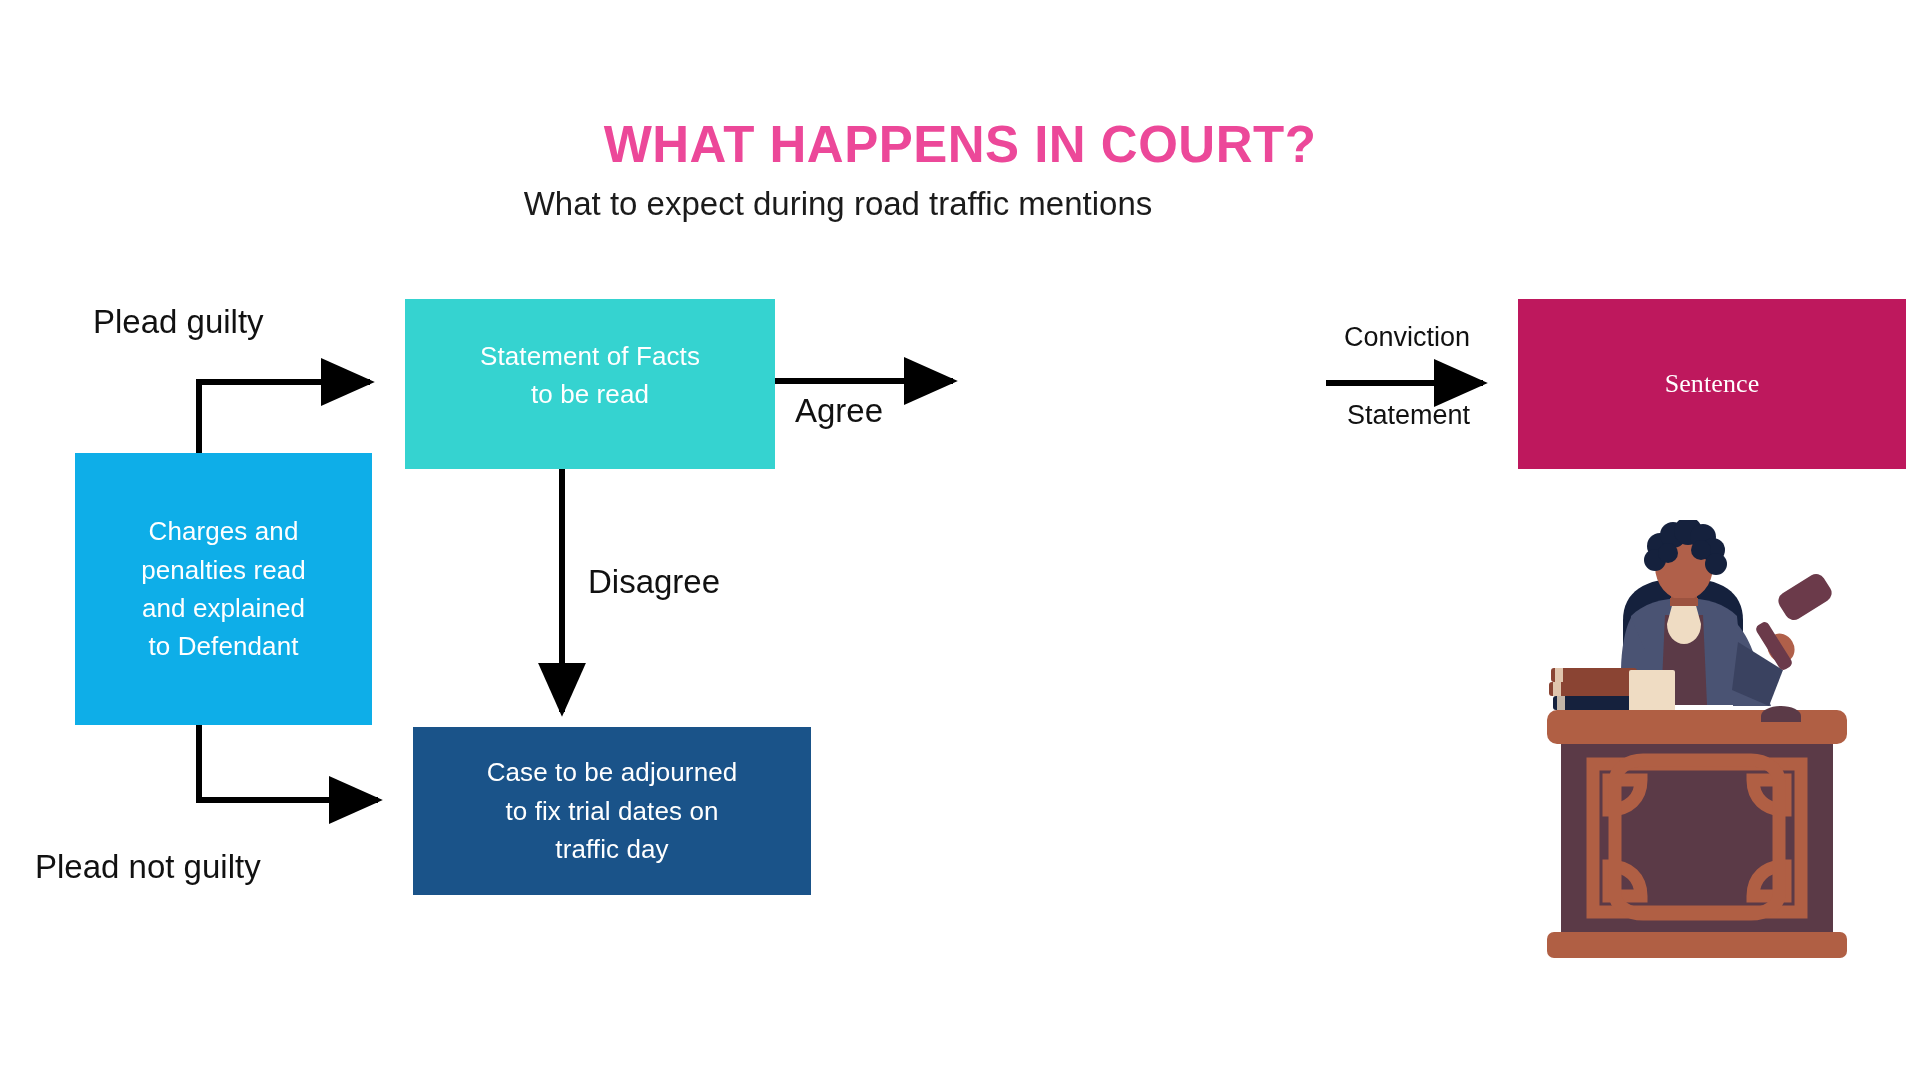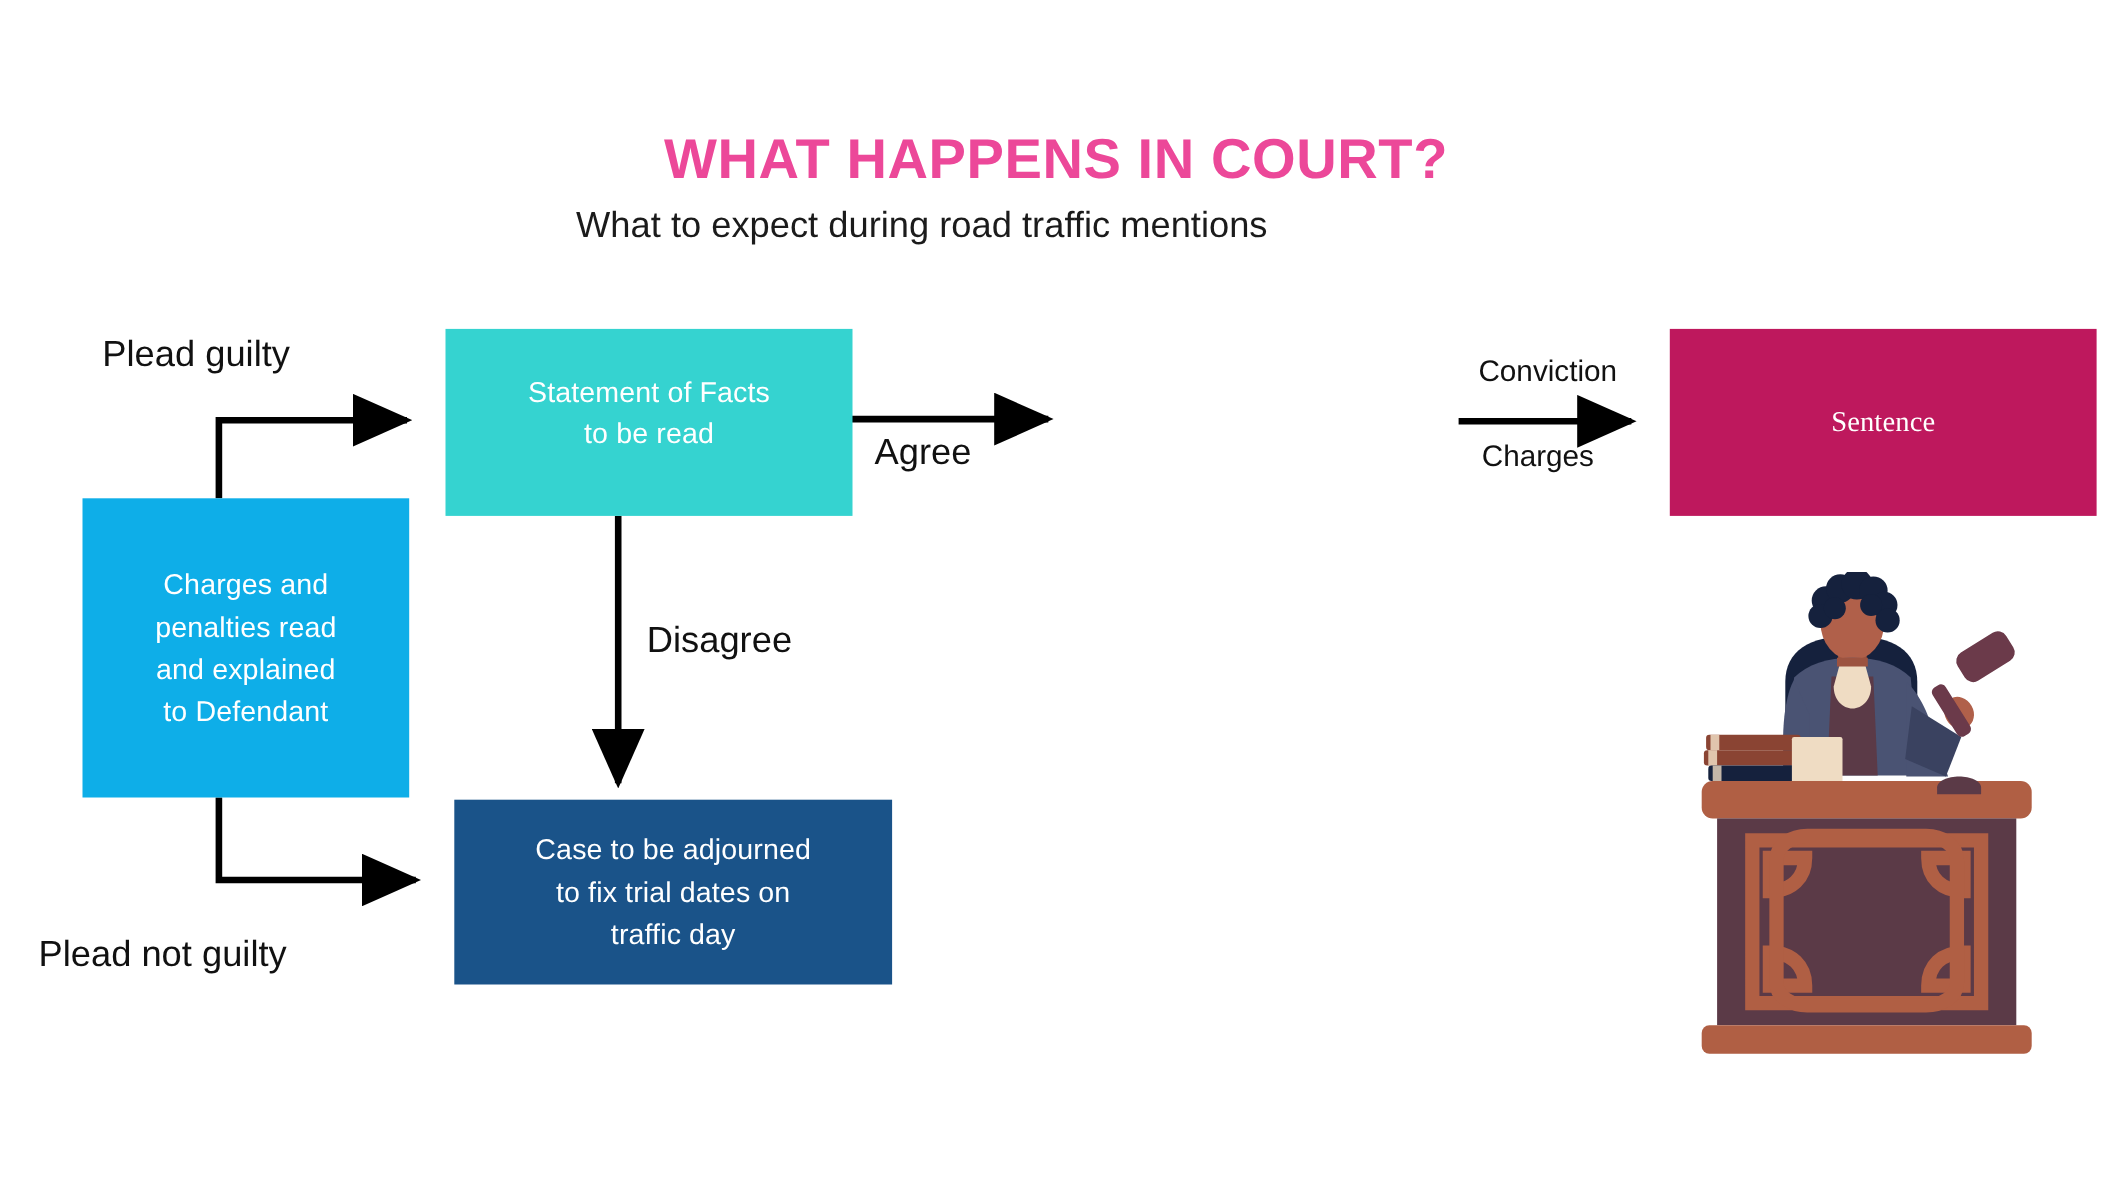--- a/index.html
+++ b/index.html
@@ -174,21 +174,21 @@
       <span>to fix trial dates on</span>
       <span>traffic day</span>
     </div>
   </div>
 
   <div class="edge-label" id="label-plead-guilty">Plead guilty</div>
   <div class="edge-label" id="label-plead-not-guilty">Plead not guilty</div>
   <div class="edge-label" id="label-agree">Agree</div>
   <div class="edge-label" id="label-disagree">Disagree</div>
   <div class="edge-label small" id="label-conviction">Conviction</div>
-  <div class="edge-label small" id="label-recorded">Charges</div>
+  <div class="edge-label small" id="label-recorded">Statement</div>
 
   <svg id="judge-illustration" viewBox="0 0 340 450">
 
     <path d="M90,100 C90,72 112,58 150,58 C188,58 210,72 210,100 L210,150 L90,150 Z" fill="#15213D"></path>
 
     <rect x="138" y="62" width="26" height="30" fill="#9C5340"></rect>
     <ellipse cx="151" cy="46" rx="29" ry="34" fill="#B0604A"></ellipse>
 
     <g fill="#15213D">
       <path d="M122,44 C118,18 134,6 152,6 C172,6 187,18 183,44 C183,30 172,22 152,22 C134,22 123,30 122,44 Z"></path>

